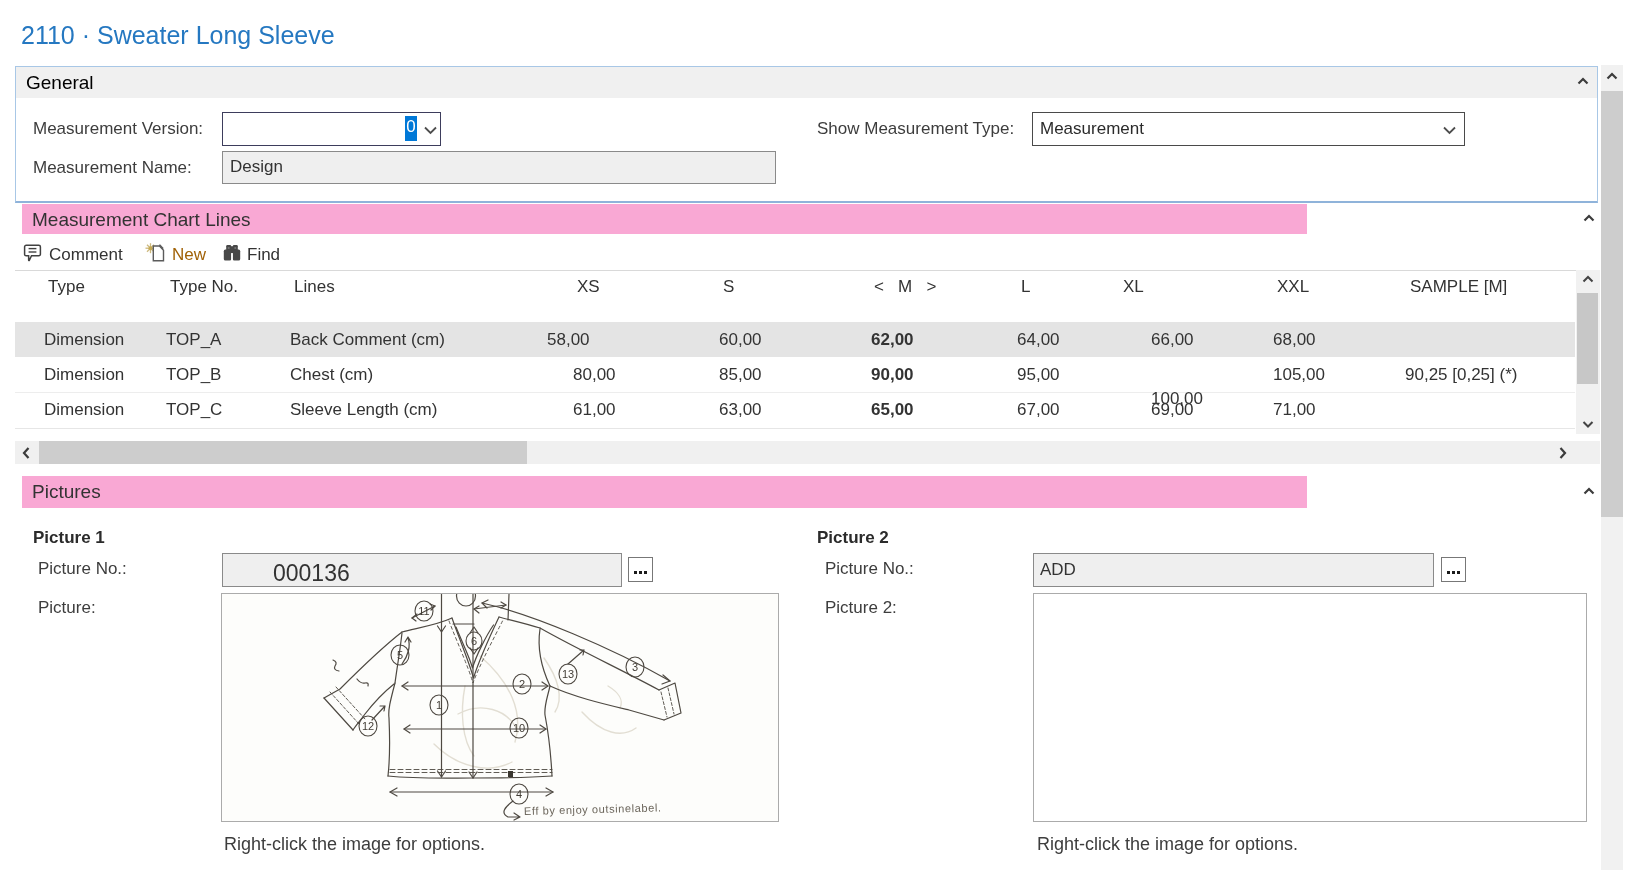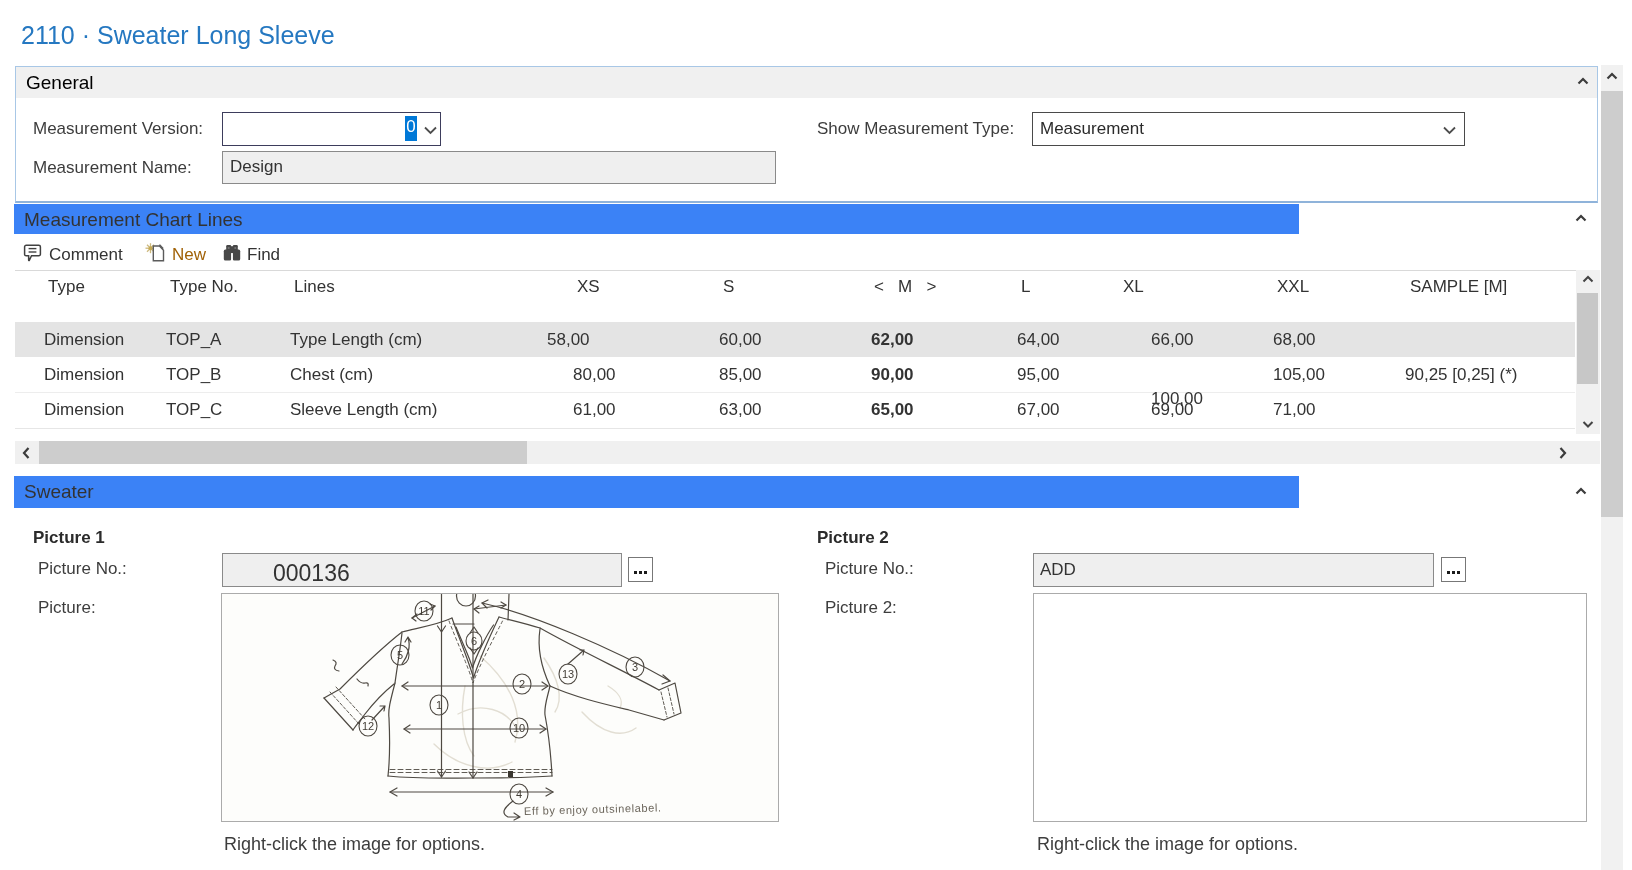--- a/index.html
+++ b/index.html
@@ -1,19 +1,19 @@
 <!DOCTYPE html>
 <html><head>
 <meta charset="utf-8">
 <style>
   * { margin:0; padding:0; box-sizing:border-box; }
   html,body { width:1632px; height:870px; background:#ffffff; font-family:"Liberation Sans", sans-serif; overflow:hidden; }
   .abs { position:absolute; }
   .lbl { position:absolute; font-size:17px; color:#3d3d3d; white-space:nowrap; }
-  .band { position:absolute; left:14px; width:1285px; height:31px; background:#3b82f6; }
+  .band { position:absolute; left:22px; width:1285px; height:31px; background:#f9a8d4; }
   .band span { position:absolute; left:10px; top:5px; font-size:19px; color:#333333; }
   .cell { position:absolute; font-size:17px; color:#333333; white-space:nowrap; }
   svg.chev { position:absolute; }
 </style>
 </head>
 <body>
 
 <div class="abs" style="left:21px; top:21px; font-size:25px; color:#2578c1;">2110 · Sweater Long Sleeve</div>
 
 <div class="abs" style="left:15px; top:66px; width:1583px; height:137px; border:1px solid #a8c7e6; border-bottom:2px solid #8fb3da; background:#ffffff;">
@@ -94,21 +94,21 @@
 <div class="cell" style="left:1123px; top:277px;">XL</div>
 <div class="cell" style="left:1277px; top:277px;">XXL</div>
 <div class="cell" style="left:1410px; top:277px;">SAMPLE [M]</div>
 
 <div class="abs" style="left:15px; top:322px; width:1560px; height:35px; background:#e4e4e4;"></div>
 <div class="abs" style="left:15px; top:392px; width:1560px; height:1px; background:#ededed;"></div>
 <div class="abs" style="left:15px; top:428px; width:1560px; height:1px; background:#e6e6e6;"></div>
 
 <div class="cell" style="left:44px; top:330px;">Dimension</div>
 <div class="cell" style="left:166px; top:330px;">TOP_A</div>
-<div class="cell" style="left:290px; top:330px;">Type Length (cm)</div>
+<div class="cell" style="left:290px; top:330px;">Back Comment (cm)</div>
 <div class="cell" style="left:547px; top:330px;">58,00</div>
 <div class="cell" style="left:719px; top:330px;">60,00</div>
 <div class="cell" style="left:871px; top:330px; font-weight:bold;">62,00</div>
 <div class="cell" style="left:1017px; top:330px;">64,00</div>
 <div class="cell" style="left:1151px; top:330px;">66,00</div>
 <div class="cell" style="left:1273px; top:330px;">68,00</div>
 
 <div class="cell" style="left:44px; top:365px;">Dimension</div>
 <div class="cell" style="left:166px; top:365px;">TOP_B</div>
 <div class="cell" style="left:290px; top:365px;">Chest (cm)</div>
@@ -144,21 +144,21 @@
   <svg class="chev" style="left:7px; top:5px;" width="9" height="14" viewBox="0 0 9 14">
       <path d="M6.5 2 L2 7 L6.5 12" stroke="#3c3c3c" stroke-width="2.2" fill="none"></path>
     </svg>
   <div class="abs" style="left:24px; top:0; width:488px; height:23px; background:#cdcdcd;"></div>
   <svg class="chev" style="left:1543px; top:5px;" width="9" height="14" viewBox="0 0 9 14">
       <path d="M2.5 2 L7 7 L2.5 12" stroke="#3c3c3c" stroke-width="2.2" fill="none"></path>
     </svg>
 </div>
 
 <div class="band" style="top:476px; height:32px;">
-  <span>Sweater</span>
+  <span>Pictures</span>
   <svg class="chev" style="left:1560px; top:10px;" width="14" height="10" viewBox="0 0 14 10">
       <path d="M2.5 7.5 L7 3 L11.5 7.5" stroke="#3c3c3c" stroke-width="2.2" fill="none"></path>
     </svg>
 </div>
 
 <div class="lbl" style="left:33px; top:528px; font-weight:bold; color:#2b2b2b;">Picture 1</div>
 <div class="lbl" style="left:38px; top:559px;">Picture No.:</div>
 <div class="abs" style="left:222px; top:553px; width:400px; height:34px; border:1px solid #8a8a8a; background:#efefef;">
   <div class="abs" style="left:6px; top:6px; font-size:23px; color:#333;margin-left:44px;">000136</div>
 </div>

